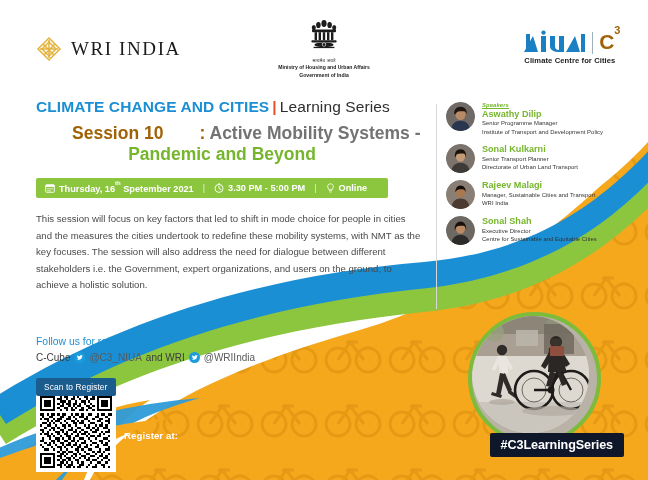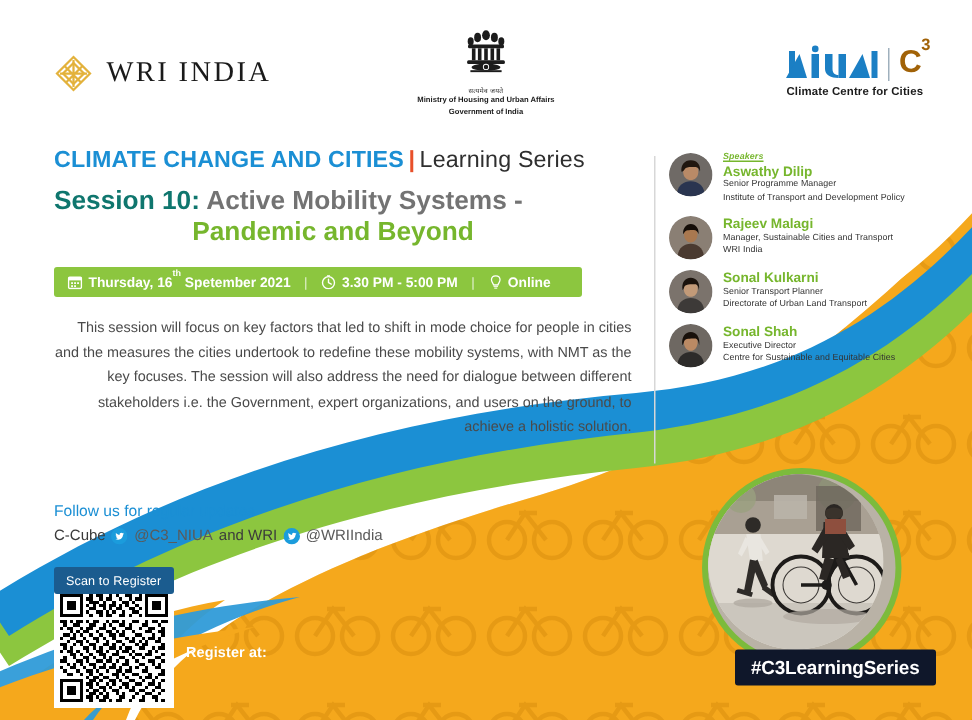--- a/index.html
+++ b/index.html
@@ -30,31 +30,31 @@
   .c3{font-size:21px;font-weight:bold;color:#a16207;font-family:"Liberation Sans",sans-serif;letter-spacing:-.3px;line-height:1;position:relative;top:1px;}
   .c3 sup{font-size:11px;top:-7px;position:relative;}
   .niua-tag{font-size:7.6px;font-weight:bold;color:#1b1b1b;letter-spacing:.1px;margin-top:2px;white-space:nowrap;}
 
   
   .left{position:absolute;left:36px;top:98px;width:400px;z-index:6;}
   .kicker{font-size:15.5px;font-weight:bold;color:#1b8fd4;letter-spacing:.1px;line-height:1.2;white-space:nowrap;}
   .kicker .bar{color:#e8502a;font-weight:bold;margin:0 3px;}
   .kicker .ls{color:#2f2f2f;font-weight:normal;}
   .session{margin-top:6px;font-size:17.5px;font-weight:bold;color:#1a1a1a;line-height:1.25;}
-  .session .num{color:#0f766e;}
+  .session .num{color:#a16207;margin-left:36px;}
   .session .title{color:#737373;}
   .session .l2{display:block;text-align:center;color:#76b62d;padding-right:28px;}
 
   .meta{margin-top:12px;background:#8cc63f;color:#ffffff;border-radius:2px;
         height:20px;display:flex;align-items:center;padding:0 9px;gap:7px;width:352px;box-sizing:border-box;}
   .meta .mi{display:flex;align-items:center;gap:4px;font-size:9.2px;font-weight:bold;white-space:nowrap;}
   .meta .sep{color:#ffffff;opacity:.75;font-size:9px;margin:0 2px;}
   .meta sup{font-size:6px;position:relative;top:-3px;}
 
-  .body-copy{margin-top:13px;width:385px;font-size:9.6px;line-height:1.72;color:#4a4a4a;text-align:right;}
+  .body-copy{margin-top:13px;width:385px;font-size:9.6px;line-height:1.72;color:#4a4a4a;}
 
   .follow{position:absolute;left:36px;top:336px;z-index:6;}
   .follow-h{font-size:10.4px;font-weight:normal;color:#1b8fd4;}
   .follow-l{margin-top:5px;font-size:10px;color:#3b3b3b;display:flex;align-items:center;gap:4px;white-space:nowrap;}
   .tw{width:11px;height:11px;flex:none;}
   .handle{color:#5a5a5a;}
 
   .scanbtn{position:absolute;left:36px;top:378px;background:#1b5c8f;color:#fff;font-size:8.4px;
            padding:4px 8px;border-radius:2px;z-index:7;letter-spacing:.1px;}
   .qrwrap{position:absolute;left:36px;top:392px;width:80px;height:80px;background:#fff;z-index:6;
@@ -248,46 +248,46 @@
         <div class="sp-role">Speakers</div>
         <div class="sp-name">Aswathy Dilip</div>
         <div class="sp-t">Senior Programme Manager</div>
         <div class="sp-t">Institute of Transport and Development Policy</div>
       </div>
     </div>
 
     <div class="sp-row">
       <div class="ava">
         <svg viewBox="0 0 30 30">
+          <circle cx="15" cy="15" r="15" fill="#7b736c"></circle>
+          <path d="M15 7.2 C11.4 7.2 10 10 10.2 13.2 C10.4 16.4 12.4 18.4 15 18.4 C17.6 18.4 19.6 16.4 19.8 13.2 C20 10 18.6 7.2 15 7.2 Z" fill="#c29a78"></path>
+          <path d="M9.4 14 C8.4 9 11 5.4 15 5.4 C19 5.4 21.6 9 20.6 14 C20.4 11.4 19.6 9.6 17.6 9.8 C15 10 11.6 9.4 10.6 11.6 C10.2 12.6 10 13.4 9.4 14 Z" fill="#1a120c"></path>
+          <path d="M15 19.3 C10.2 19.3 6.6 22.2 5.8 27 C8.2 29 11.4 30 15 30 C18.6 30 21.8 29 24.2 27 C23.4 22.2 19.8 19.3 15 19.3 Z" fill="#3d3a38"></path>
+        </svg>
+      </div>
+      <div class="sp-info">
+        <div class="sp-name">Sonal Kulkarni</div>
+        <div class="sp-t">Senior Transport Planner</div>
+        <div class="sp-t">Directorate of Urban Land Transport</div>
+      </div>
+    </div>
+
+    <div class="sp-row">
+      <div class="ava">
+        <svg viewBox="0 0 30 30">
           <circle cx="15" cy="15" r="15" fill="#8a7f74"></circle>
           <path d="M15 7 C11.6 7 10.2 9.8 10.4 13 C10.6 16.2 12.5 18.3 15 18.3 C17.5 18.3 19.4 16.2 19.6 13 C19.8 9.8 18.4 7 15 7 Z" fill="#a9784f"></path>
           <path d="M9.8 12.6 C9.4 8.6 11.8 5.6 15 5.6 C18.4 5.6 20.8 8.6 20.4 12.6 C19.8 10.6 18.6 9.4 16.6 9.6 C14 9.8 11.4 9.4 10.6 11.4 Z" fill="#140d08"></path>
           <path d="M15 19.2 C10.4 19.2 6.8 22 6 27 C8.4 29 11.5 30 15 30 C18.5 30 21.6 29 24 27 C23.2 22 19.6 19.2 15 19.2 Z" fill="#4a3a30"></path>
         </svg>
       </div>
       <div class="sp-info">
         <div class="sp-name">Rajeev Malagi</div>
         <div class="sp-t">Manager, Sustainable Cities and Transport</div>
         <div class="sp-t">WRI India</div>
-      </div>
-    </div>
-
-    <div class="sp-row">
-      <div class="ava">
-        <svg viewBox="0 0 30 30">
-          <circle cx="15" cy="15" r="15" fill="#7b736c"></circle>
-          <path d="M15 7.2 C11.4 7.2 10 10 10.2 13.2 C10.4 16.4 12.4 18.4 15 18.4 C17.6 18.4 19.6 16.4 19.8 13.2 C20 10 18.6 7.2 15 7.2 Z" fill="#c29a78"></path>
-          <path d="M9.4 14 C8.4 9 11 5.4 15 5.4 C19 5.4 21.6 9 20.6 14 C20.4 11.4 19.6 9.6 17.6 9.8 C15 10 11.6 9.4 10.6 11.6 C10.2 12.6 10 13.4 9.4 14 Z" fill="#1a120c"></path>
-          <path d="M15 19.3 C10.2 19.3 6.6 22.2 5.8 27 C8.2 29 11.4 30 15 30 C18.6 30 21.8 29 24.2 27 C23.4 22.2 19.8 19.3 15 19.3 Z" fill="#3d3a38"></path>
-        </svg>
-      </div>
-      <div class="sp-info">
-        <div class="sp-name">Sonal Kulkarni</div>
-        <div class="sp-t">Senior Transport Planner</div>
-        <div class="sp-t">Directorate of Urban Land Transport</div>
       </div>
     </div>
 
     <div class="sp-row">
       <div class="ava">
         <svg viewBox="0 0 30 30">
           <circle cx="15" cy="15" r="15" fill="#6e6862"></circle>
           <path d="M15 7.4 C11.5 7.4 10.1 10.1 10.3 13.2 C10.5 16.3 12.5 18.4 15 18.4 C17.5 18.4 19.5 16.3 19.7 13.2 C19.9 10.1 18.5 7.4 15 7.4 Z" fill="#bb8a64"></path>
           <path d="M9.2 14.6 C8.4 9.2 11.2 5.6 15 5.6 C18.8 5.6 21.6 9.2 20.8 14.6 C20.4 11.6 19.6 9.8 17.4 10 C14.6 10.2 11.4 9.6 10.4 12 C10.1 12.9 9.8 13.9 9.2 14.6 Z" fill="#18100a"></path>
           <path d="M15 19.3 C10.3 19.3 6.7 22.2 5.9 27 C8.3 29 11.4 30 15 30 C18.6 30 21.7 29 24.1 27 C23.3 22.2 19.7 19.3 15 19.3 Z" fill="#2d2b2a"></path>

